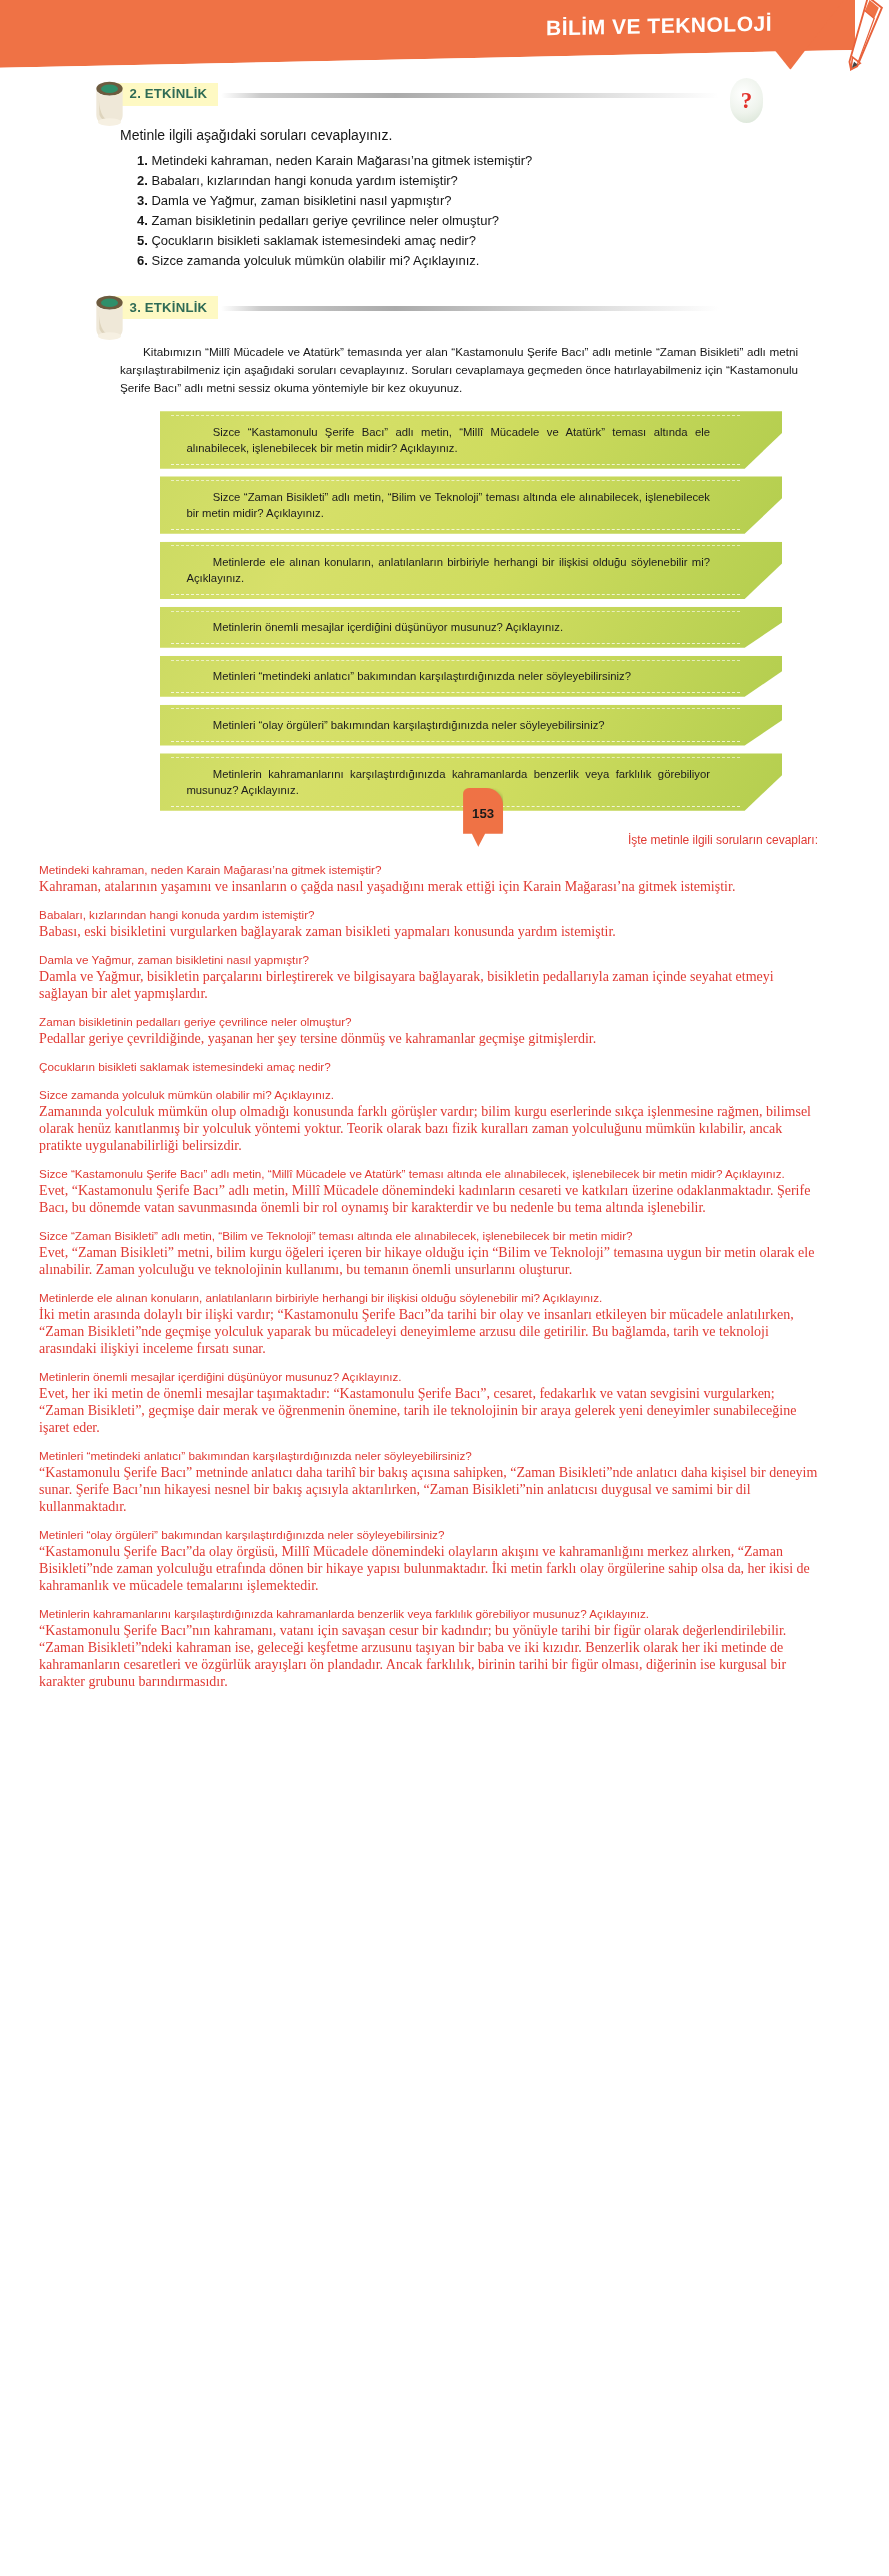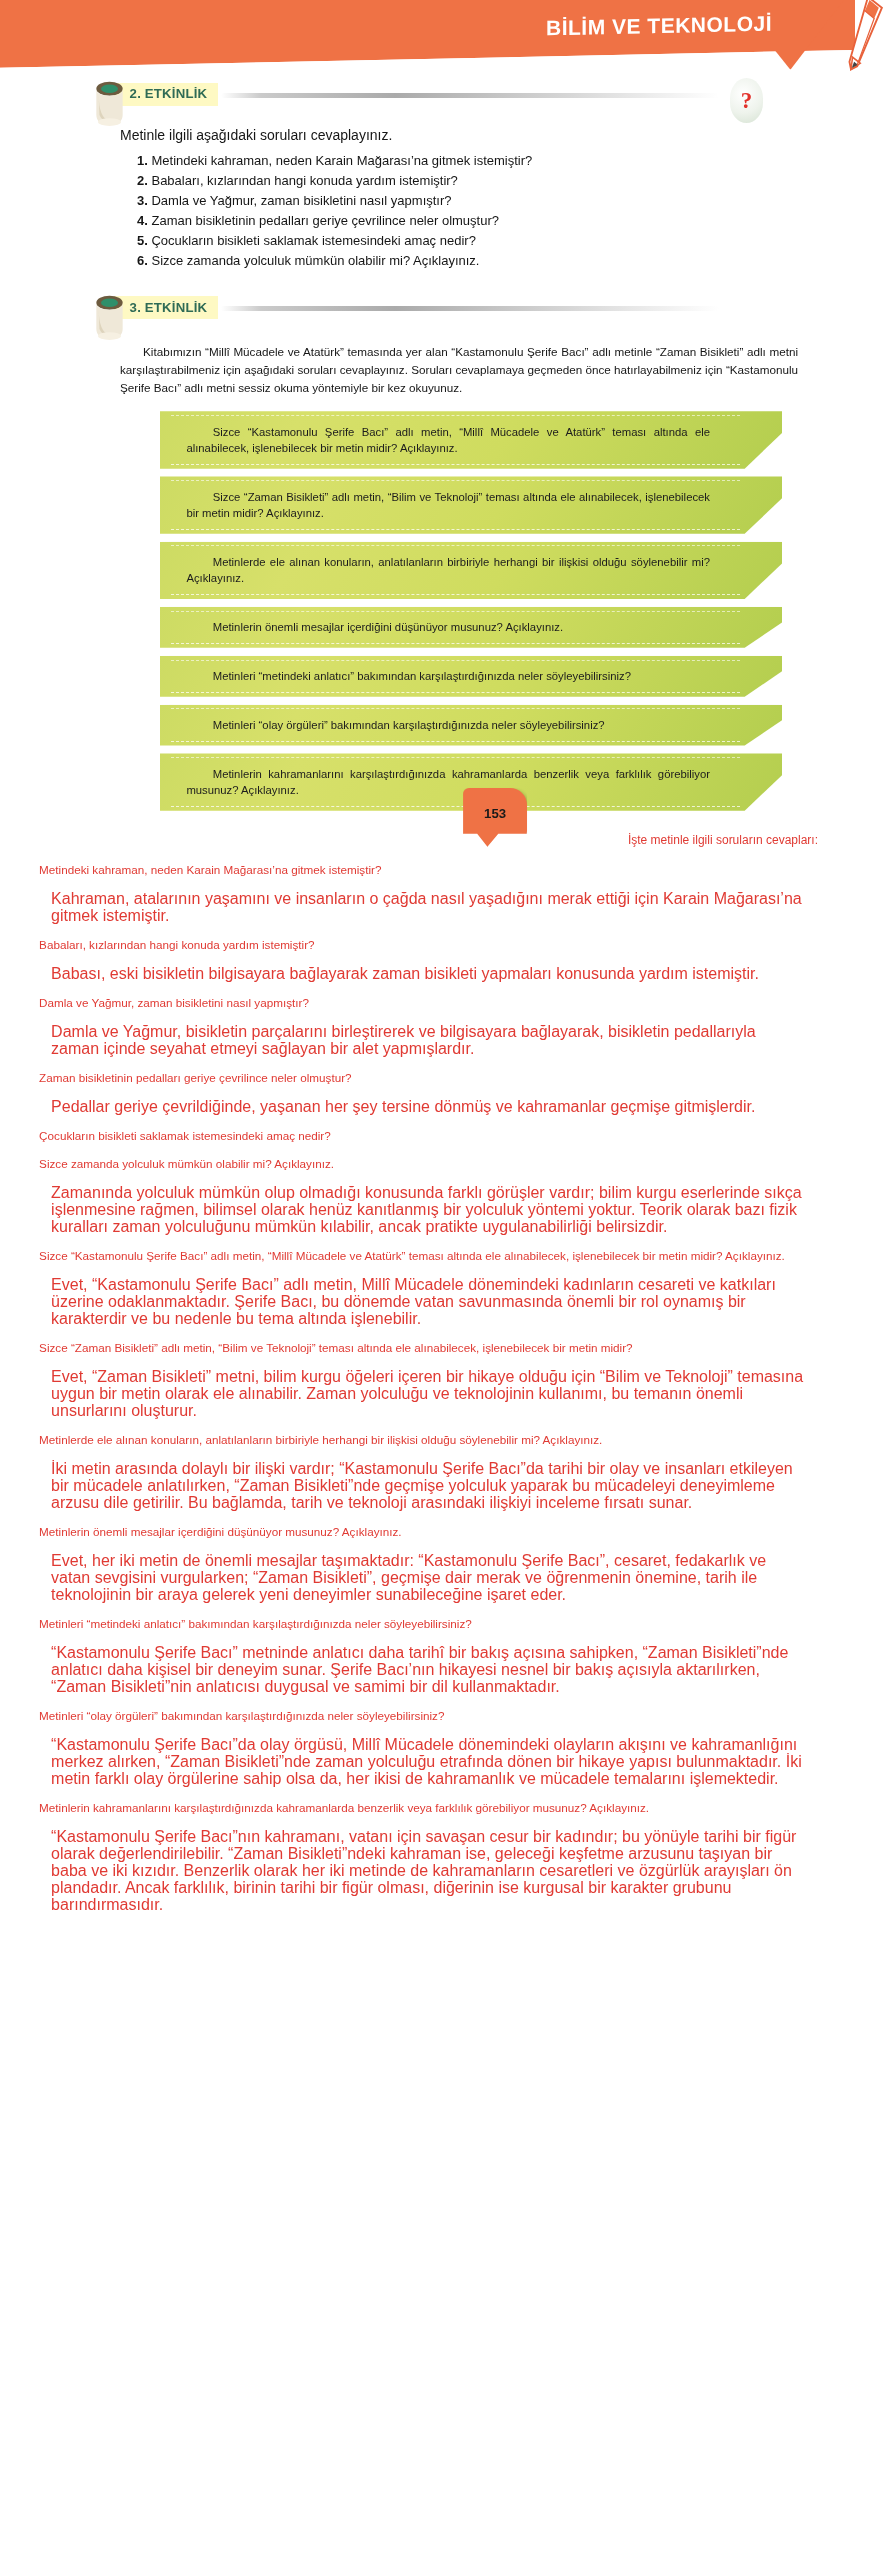--- a/index.html
+++ b/index.html
@@ -175,30 +175,31 @@
   }
   .ans-group{ margin-bottom:11px; }
   .ans-q{
     color:#e03a33;
     font-size:11.7px;
     line-height:17px;
     margin:0;
   }
   .ans-a{
     color:#e03a33;
-    font-size:16px;
+    font-size:14px;
     line-height:17px;
-    margin:12px;
+    margin:0;
+    font-family:Liberation Serif, serif;
   }
 
   
   .pagenum{
     position:absolute;
     left:424px; top:-45px;
-    width:64px; height:59px;
+    width:40px; height:59px;
     background:#ef7245;
     border-radius:6.2px 17px 17px 6.2px;
     clip-path: polygon(0 0, 100% 0, 100% 78%, 55% 78%, 38% 100%, 22% 78%, 0 78%);
     display:flex; align-items:center; justify-content:center;
     z-index:5;
     box-shadow:1.6px 1.6px 3.1px rgba(0,0,0,.18);
   }
   .pagenum span{
     color:#1a1a1a;
     font-size:13.2px;
@@ -292,21 +293,21 @@
       <span>153</span>
     </div>
     <div class="ans-lead">İşte metinle ilgili soruların cevapları:</div>
     <div id="answers">
         <div class="ans-group">
           <p class="ans-q">Metindeki kahraman, neden Karain Mağarası’na gitmek istemiştir?</p>
           <p class="ans-a">Kahraman, atalarının yaşamını ve insanların o çağda nasıl yaşadığını merak ettiği için Karain Mağarası’na gitmek istemiştir.</p>
         </div>
         <div class="ans-group">
           <p class="ans-q">Babaları, kızlarından hangi konuda yardım istemiştir?</p>
-          <p class="ans-a">Babası, eski bisikletin bilgisayara bağlayarak zaman bisikleti yapmaları konusunda yardım istemiştir.</p>
+          <p class="ans-a">Babası, eski bisikletini vurgularken bağlayarak zaman bisikleti yapmaları konusunda yardım istemiştir.</p>
         </div>
         <div class="ans-group">
           <p class="ans-q">Damla ve Yağmur, zaman bisikletini nasıl yapmıştır?</p>
           <p class="ans-a">Damla ve Yağmur, bisikletin parçalarını birleştirerek ve bilgisayara bağlayarak, bisikletin pedallarıyla zaman içinde seyahat etmeyi sağlayan bir alet yapmışlardır.</p>
         </div>
         <div class="ans-group">
           <p class="ans-q">Zaman bisikletinin pedalları geriye çevrilince neler olmuştur?</p>
           <p class="ans-a">Pedallar geriye çevrildiğinde, yaşanan her şey tersine dönmüş ve kahramanlar geçmişe gitmişlerdir.</p>
         </div>
         <div class="ans-group">

